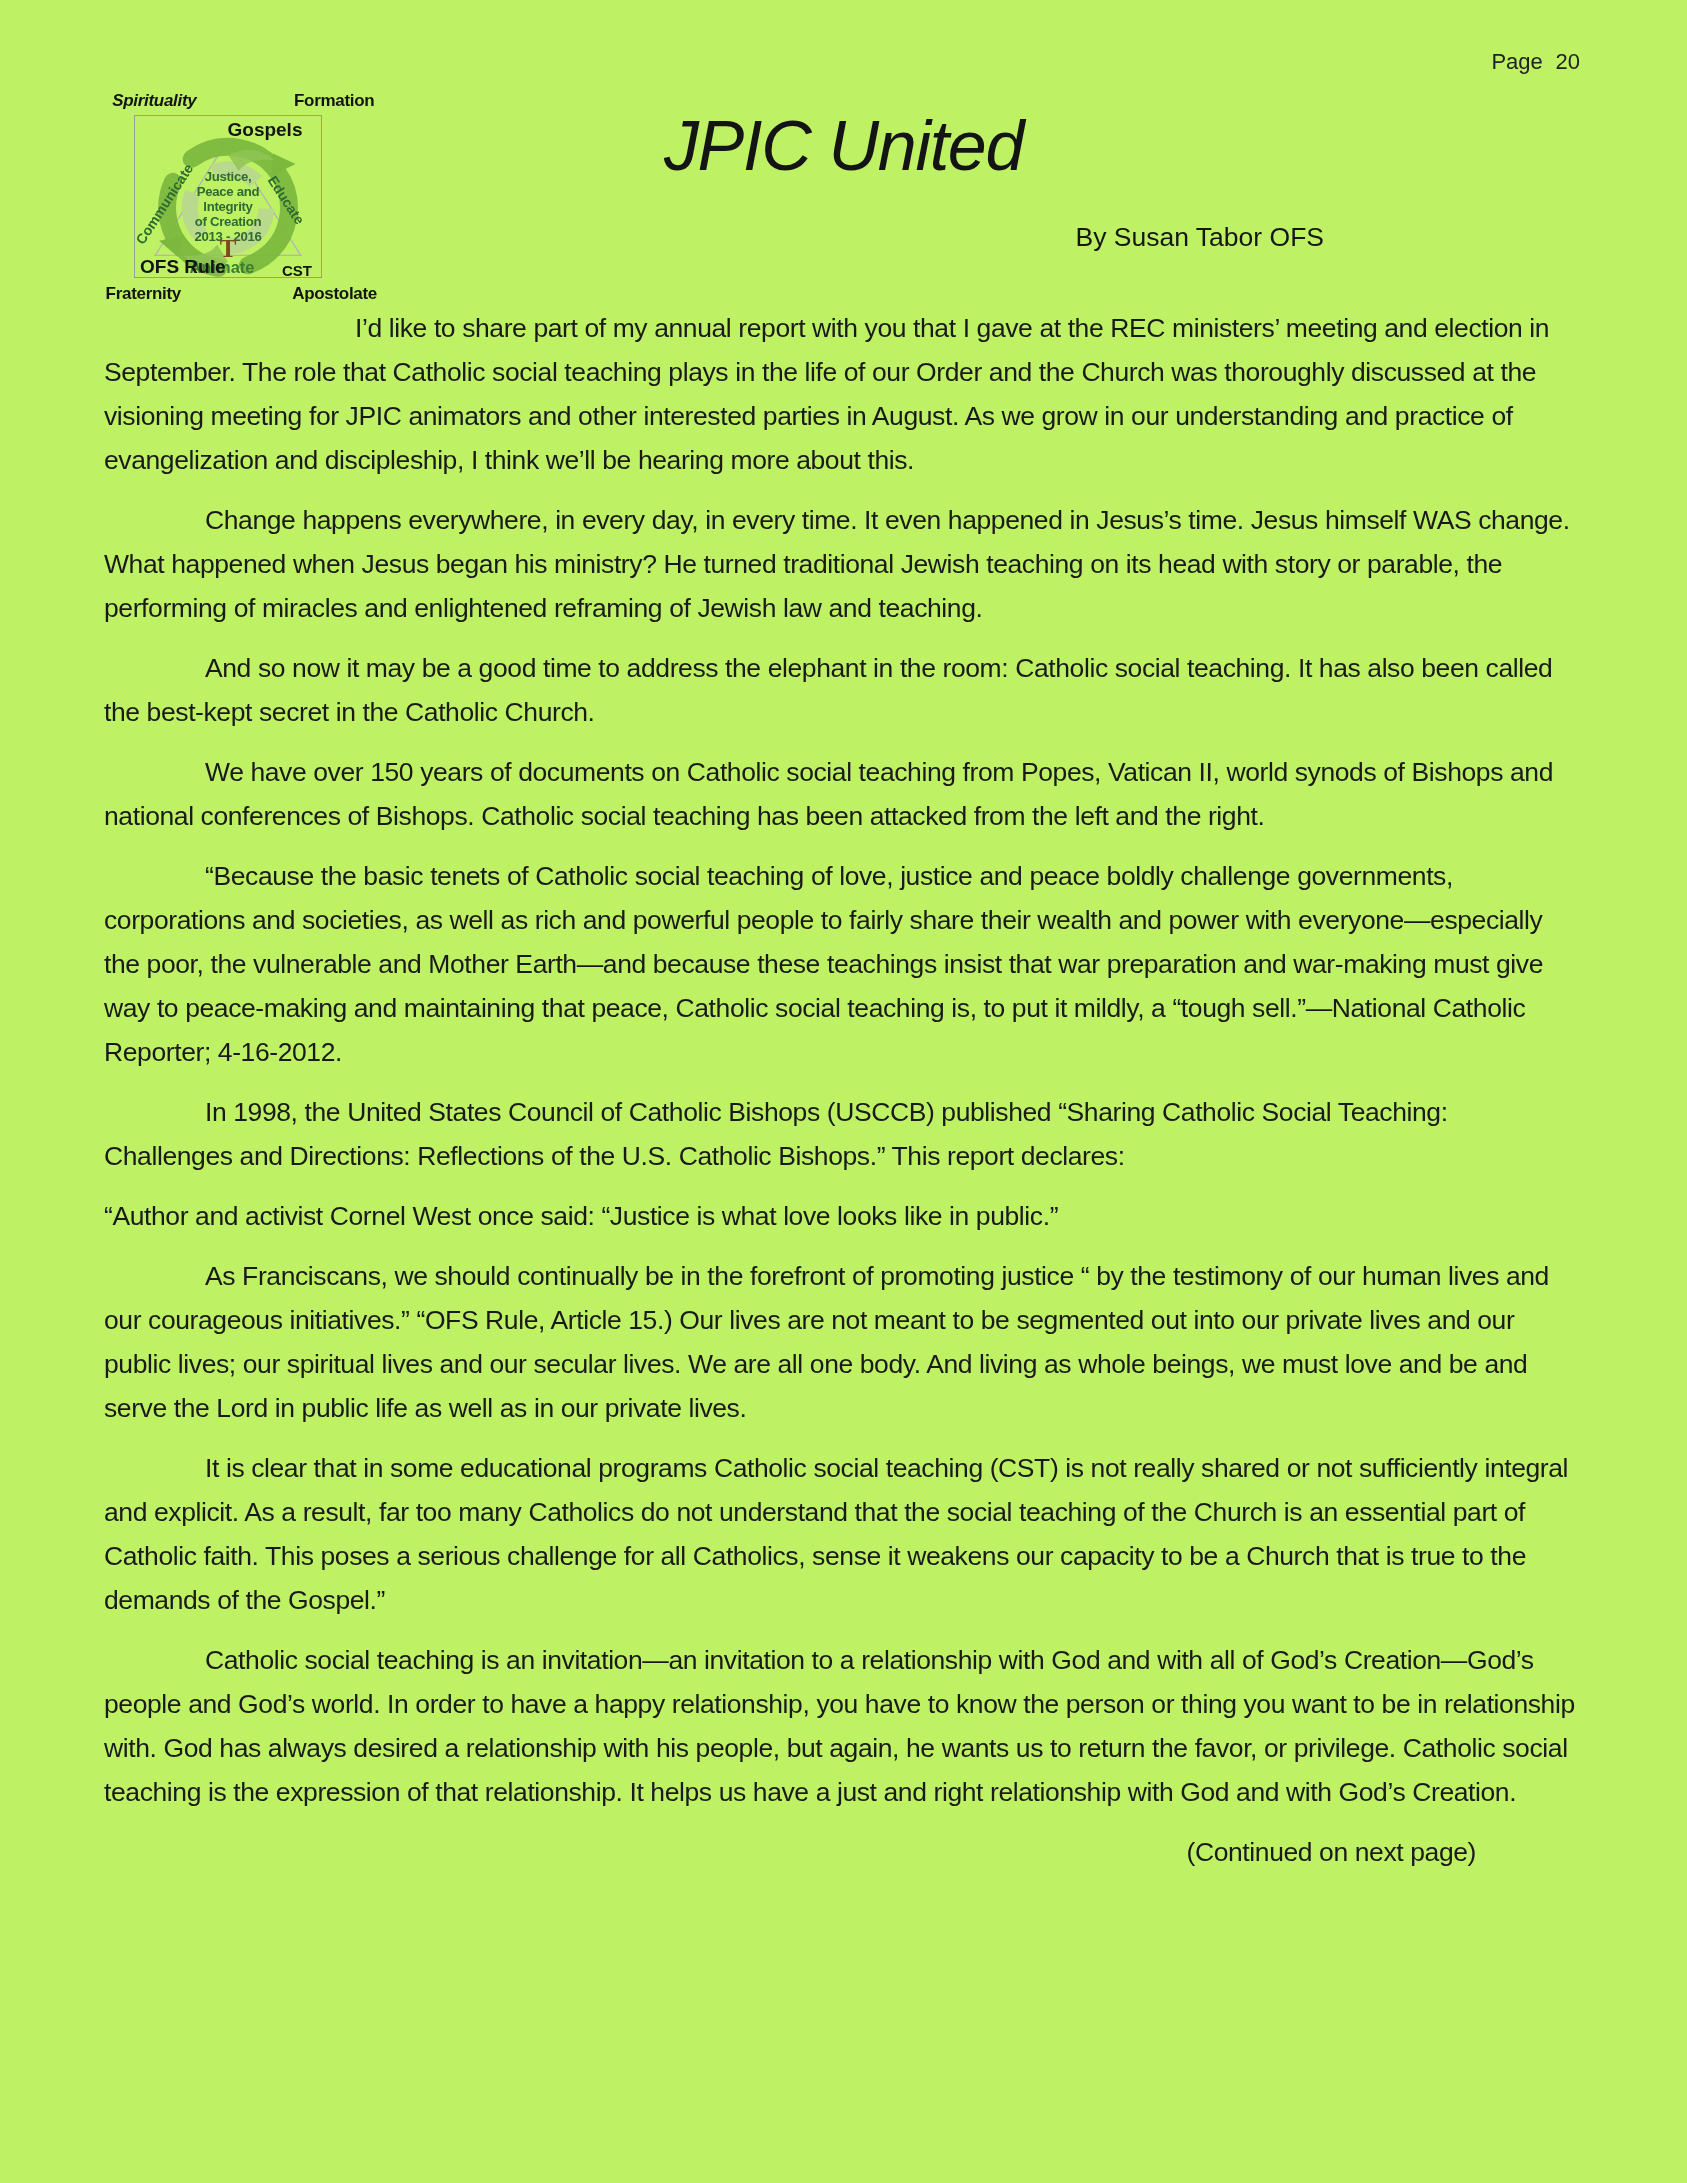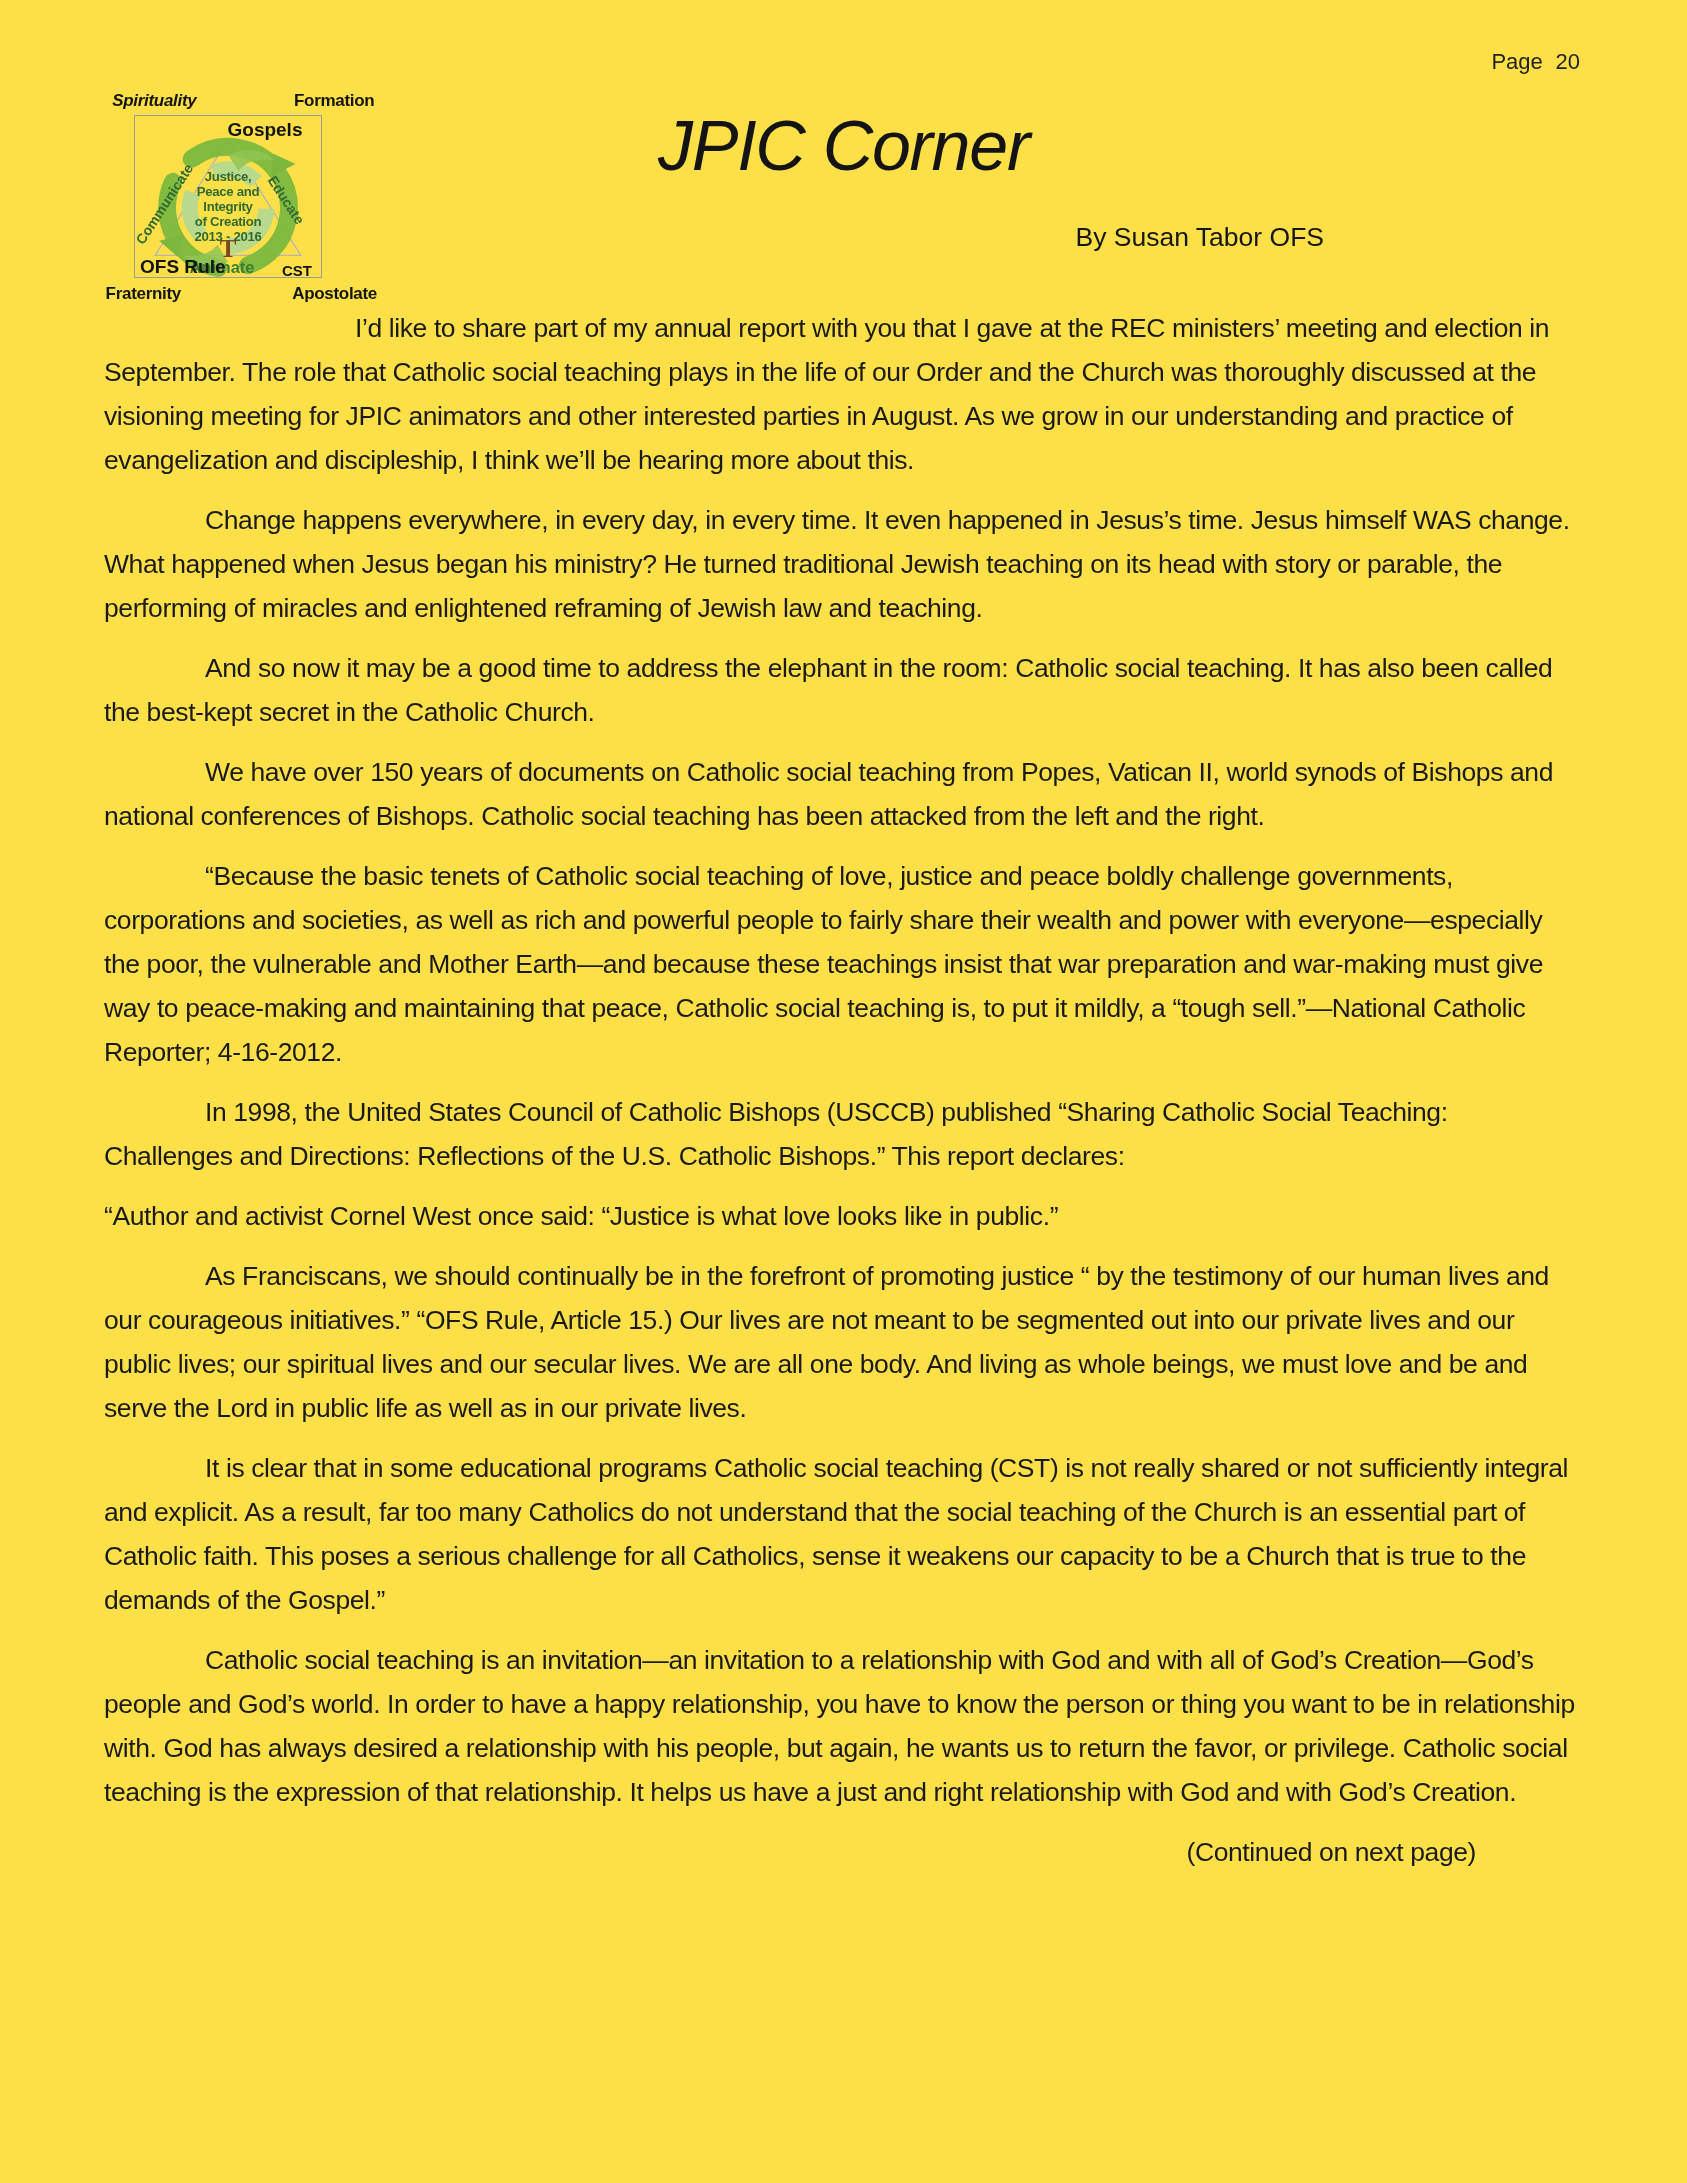--- a/index.html
+++ b/index.html
@@ -1,17 +1,17 @@
 <!DOCTYPE html>
 <html style="font-size:10.6px"><head>
 <meta charset="utf-8">
 <style>
   html,body { margin:0; padding:0; background:#ffffff; }
   .page {
-    position:relative; width:1687px; height:2183px; background:#fde047;
+    position:relative; width:1687px; height:2183px; background:#bef264;
     font-family:"Liberation Sans", sans-serif; color:#1b1b1b; overflow:hidden;
   }
 
   
   .page-number { position:absolute; top:49px; right:107px; font-size:22px; word-spacing:6.6px; color:#222; }
   .title {
     position:absolute; top:106px; left:0; width:1687px; text-align:center;
     font-style:italic; font-size:70px; letter-spacing:-1.3px; color:#141414;
   }
   .byline { position:absolute; top:222px; right:363px; font-size:26.5px; color:#161616; }
@@ -46,21 +46,21 @@
   .content p.p-noindent { text-indent:0; }
   .continued { text-align:right; padding-right:107px; text-indent:0; }
 </style>
 </head>
 <body>
 
 <div class="page">
 
   <div class="page-number">Page 20</div>
 
-  <div class="title">JPIC Corner</div>
+  <div class="title">JPIC United</div>
 
   <div class="byline">By Susan Tabor OFS</div>
 
   <div class="logo">
     <span class="corner c-tl">Spirituality</span>
     <span class="corner c-tr">Formation</span>
     <span class="corner c-bl">Fraternity</span>
     <span class="corner c-br">Apostolate</span>
 
     <div class="square"></div>

